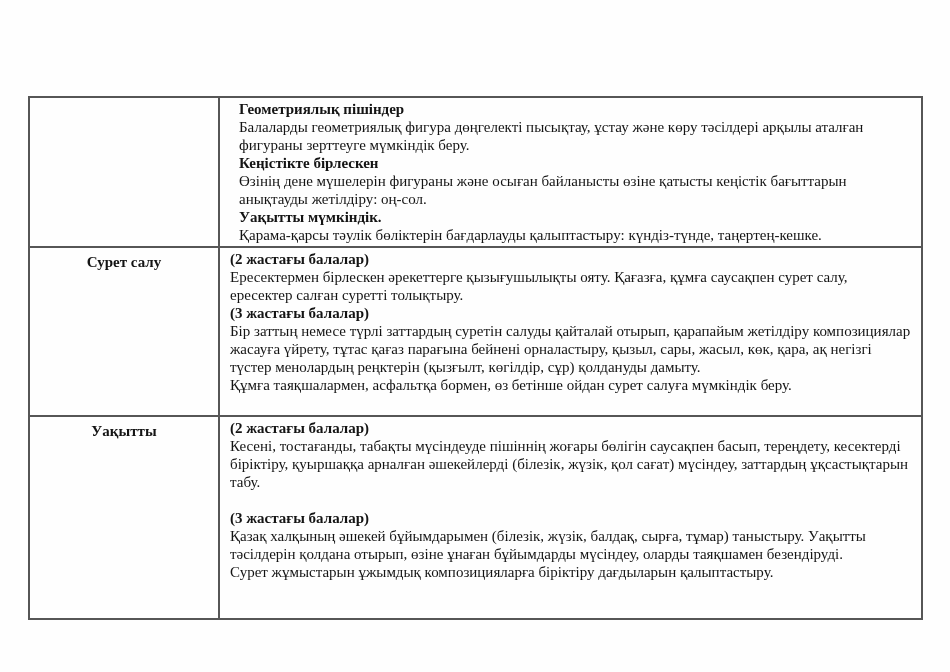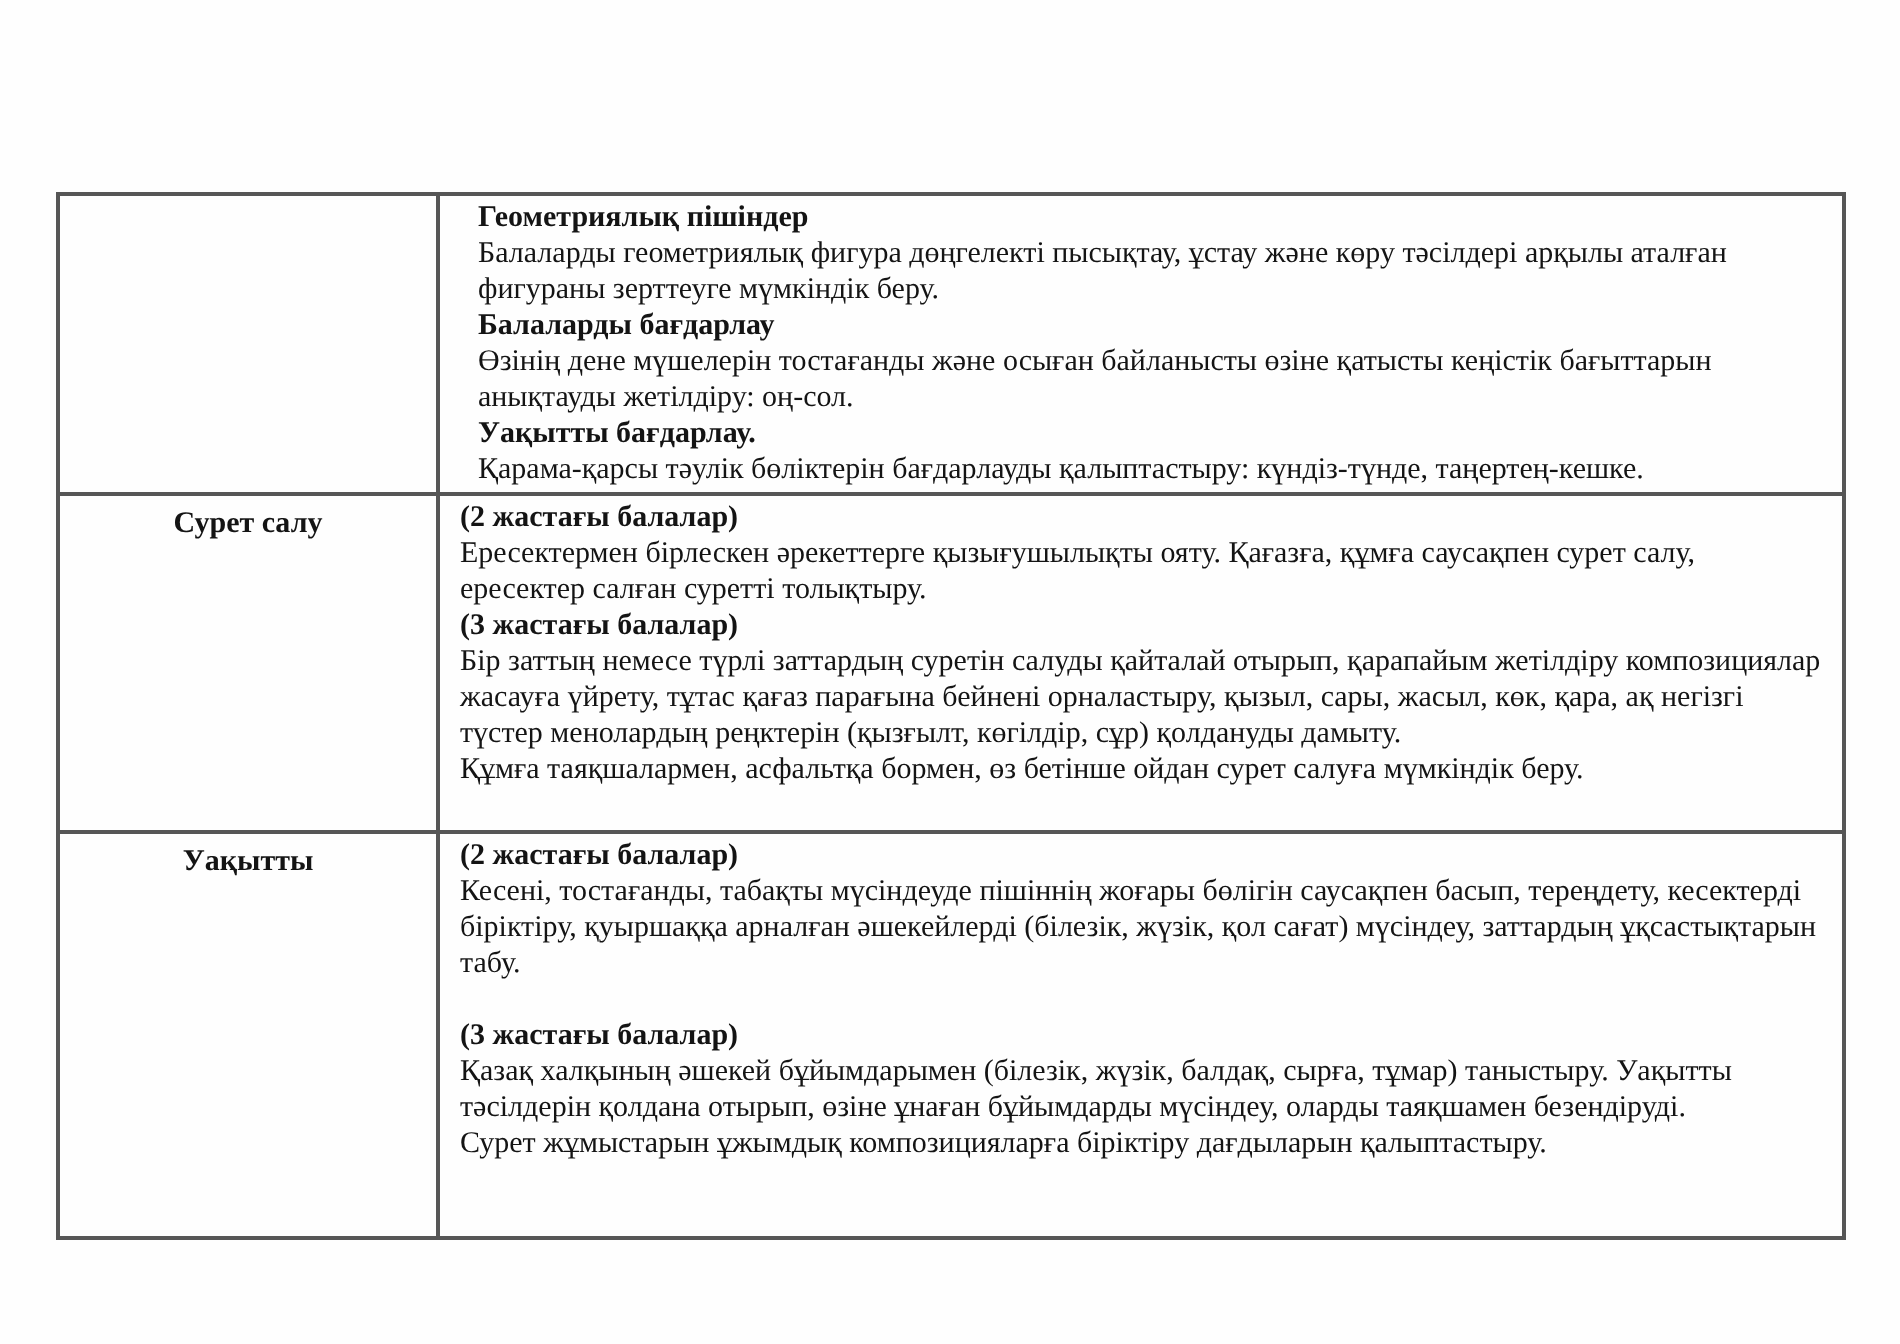--- a/index.html
+++ b/index.html
@@ -69,23 +69,23 @@
 
 <div class="page">
 
   <table class="doc-table">
     <tbody>
         <tr class="row-0">
       <td class="col-label"></td>
       <td class="col-content">
         <p class="b">Геометриялық пішіндер</p>
         <p>Балаларды геометриялық фигура дөңгелекті пысықтау, ұстау және көру тәсілдері арқылы аталған фигураны зерттеуге мүмкіндік беру.</p>
-        <p class="b">Балаларды бағдарлау</p>
-        <p>Өзінің дене мүшелерін тостағанды және осыған байланысты өзіне қатысты кеңістік бағыттарын анықтауды жетілдіру: оң-сол.</p>
-        <p class="b">Уақытты бағдарлау.</p>
+        <p class="b">Кеңістікте бірлескен</p>
+        <p>Өзінің дене мүшелерін фигураны және осыған байланысты өзіне қатысты кеңістік бағыттарын анықтауды жетілдіру: оң-сол.</p>
+        <p class="b">Уақытты мүмкіндік.</p>
         <p>Қарама-қарсы тәулік бөліктерін бағдарлауды қалыптастыру: күндіз-түнде, таңертең-кешке.</p>
       </td>
     </tr>
 
     <tr class="row-1">
       <td class="col-label">Сурет салу</td>
       <td class="col-content">
         <p class="b">(2 жастағы балалар)</p>
         <p>Ересектермен бірлескен әрекеттерге қызығушылықты ояту. Қағазға, құмға саусақпен сурет салу, ересектер салған суретті толықтыру.</p>
         <p class="b">(3 жастағы балалар)</p>

